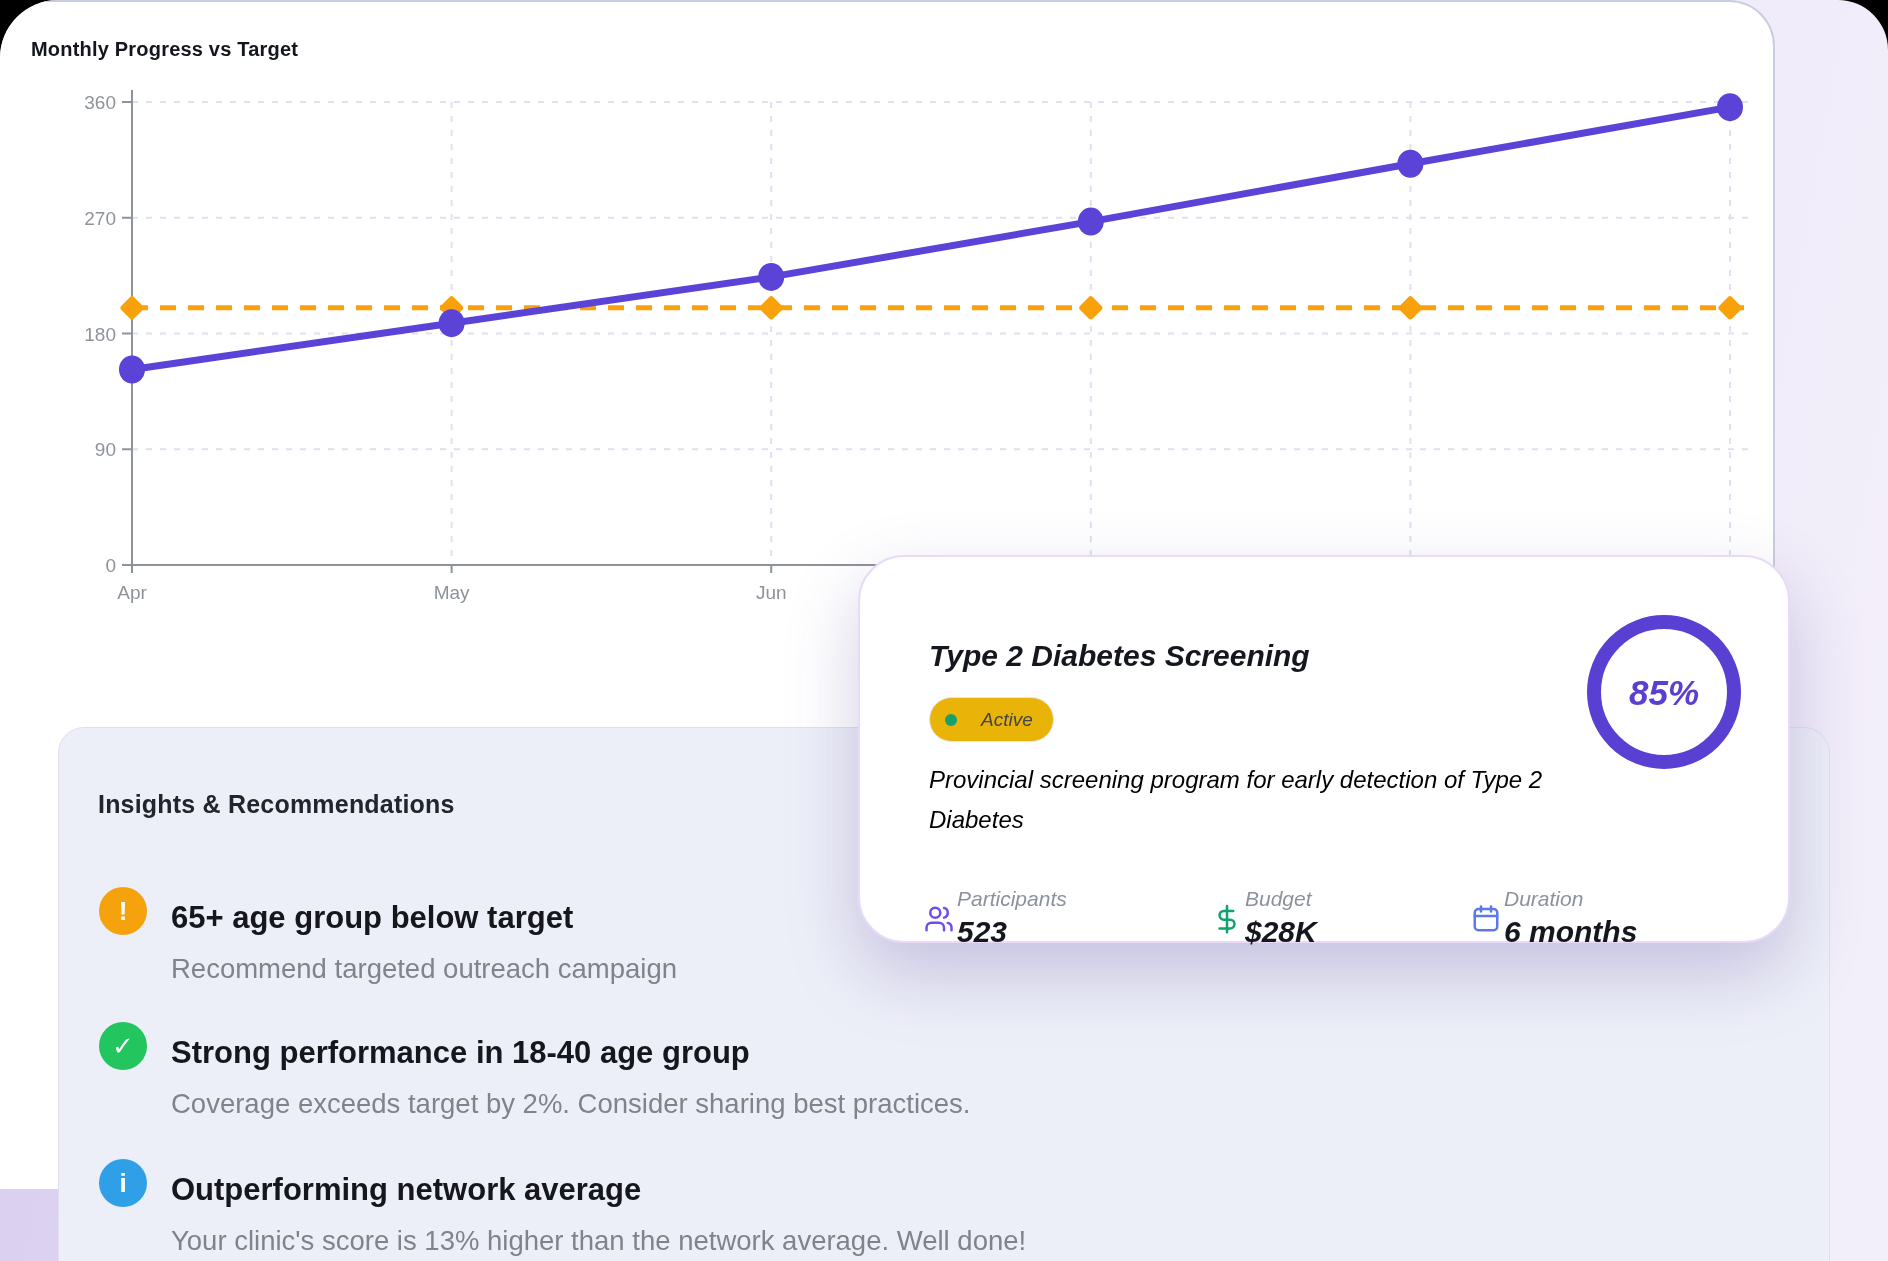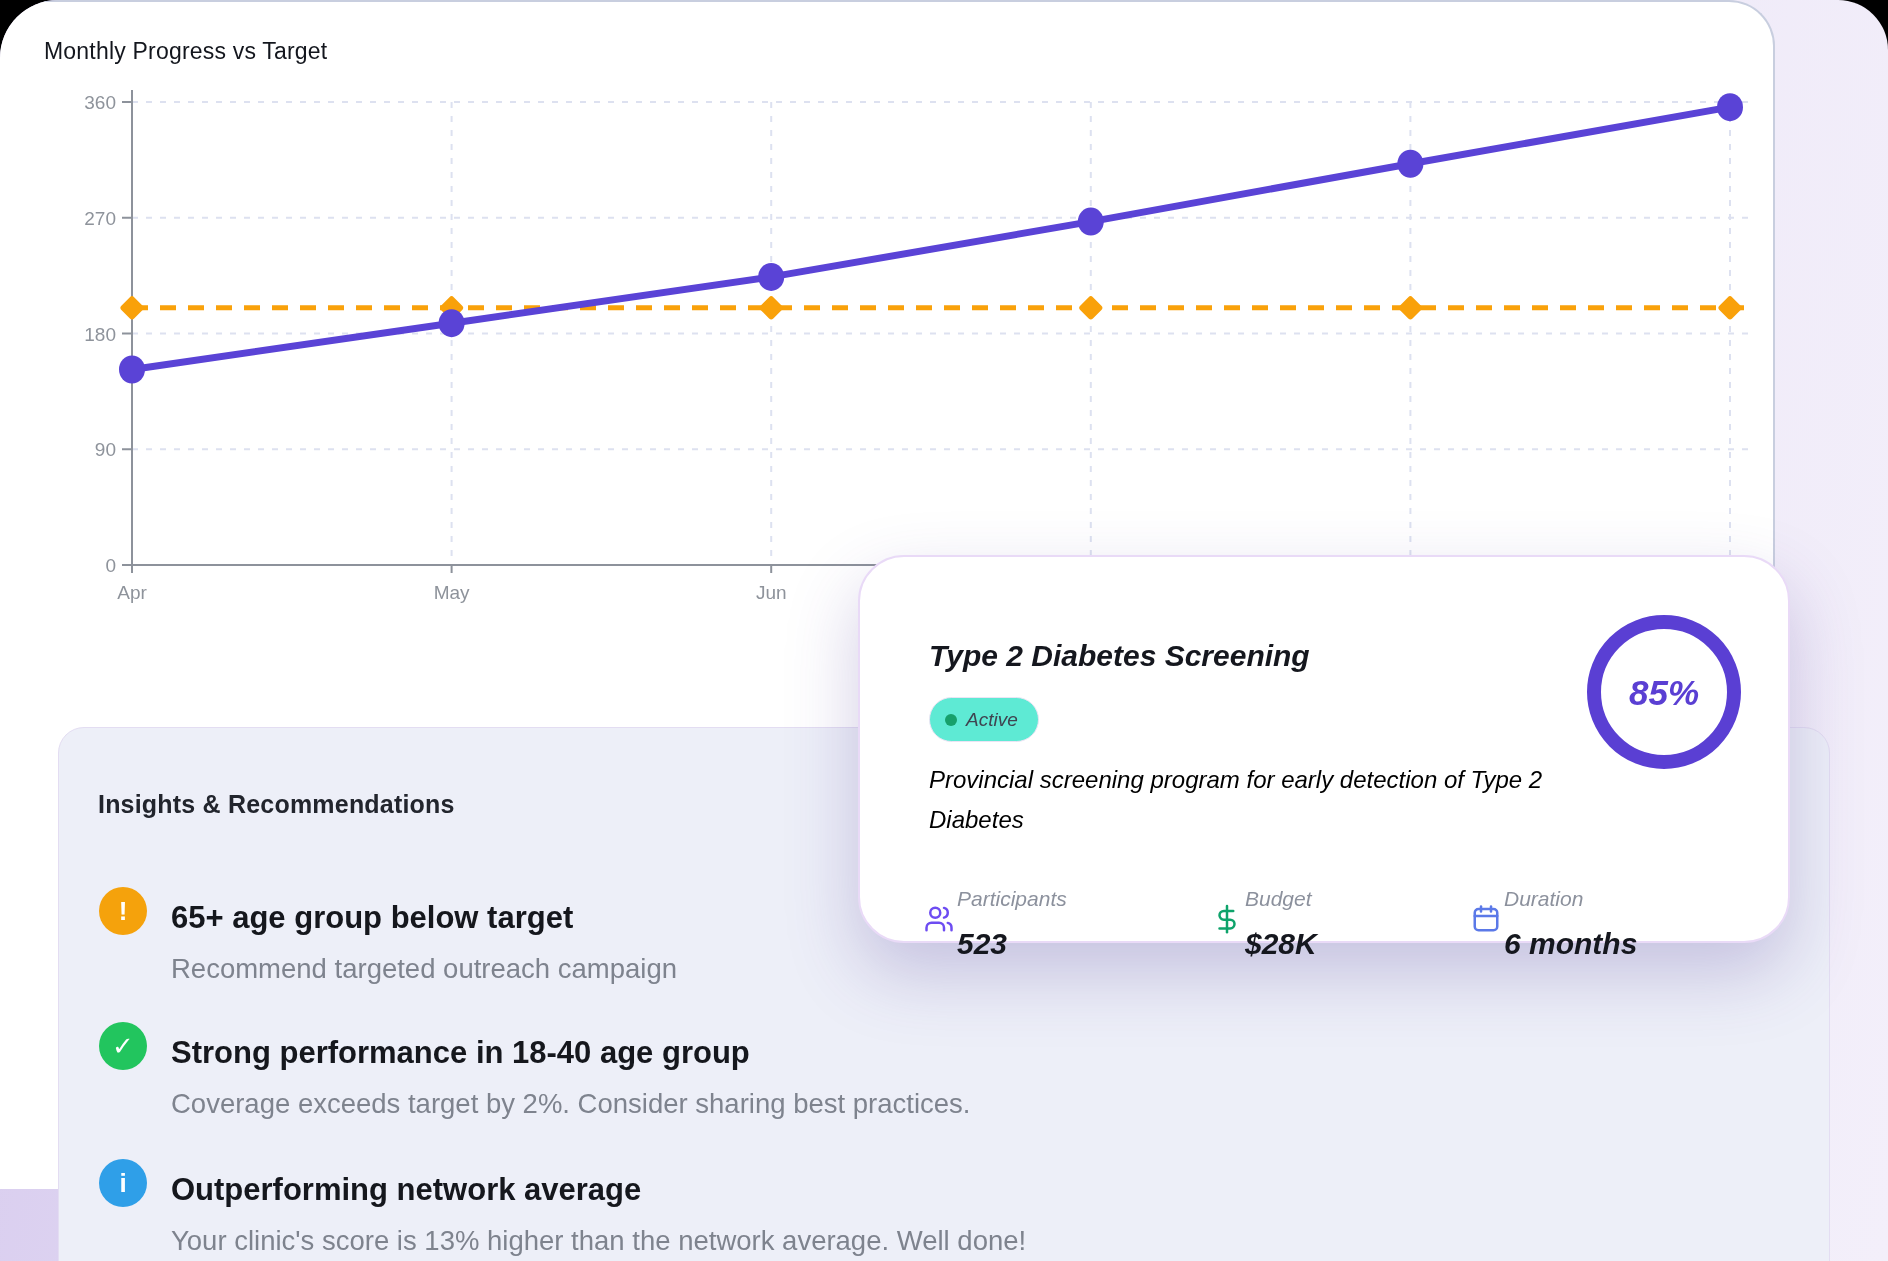--- a/index.html
+++ b/index.html
@@ -7,22 +7,22 @@
               font-family:"Liberation Sans","DejaVu Sans",sans-serif; }
 
   .viewport { position:relative; width:1888px; height:1261px; overflow:hidden;
               border-radius:58px 50px 0 0;
               background:linear-gradient(100deg,#d7cbee 0%,#e2d9f3 30%,#eee9f8 70%,#f3effa 100%); }
 
   
   .chart-card { position:absolute; left:0; top:72; width:1775px; height:1189px;
                 background:#fff; border:2px solid #c8cedf; border-left:none; border-bottom:none;
                 border-radius:0 46px 0 0; z-index:1; }
-  .chart-title { position:absolute; left:44px; top:36px; font-size:23px; color:#13161d;
-                 font-weight:400; letter-spacing:.2px; }
+  .chart-title { position:absolute; left:31px; top:36px; font-size:20px; color:#13161d;
+                 font-weight:700; letter-spacing:.2px; }
   .chart-svg { position:absolute; left:0; top:58px; }
   .grid  { stroke:#dde1f0; stroke-width:2; stroke-dasharray:6 8; fill:none; }
   .axis  { stroke:#8d929b; stroke-width:2; fill:none; }
   .ytick { font-size:19px; fill:#8e939b; text-anchor:end; }
   .xtick { font-size:19px; fill:#8e939b; text-anchor:middle; }
 
   
   .insights { position:absolute; left:58px; top:727px; width:1772px; height:600px;
               background:#edeff8; border:1px solid #e3ddf2; border-radius:26px; z-index:2; }
   .insights-heading { position:absolute; left:39px; top:62px; font-size:25px; font-weight:700;
@@ -32,30 +32,30 @@
                   color:#fff; font-size:26px; font-weight:700; }
   .insight-title { position:absolute; left:112px; font-size:31px; font-weight:700; color:#15171d; }
   .insight-desc  { position:absolute; left:112px; font-size:27.5px; color:#7e838e; }
 
   
   .program-card { position:absolute; left:858px; top:555px; width:932px; height:388px;
                   background:#fff; border:2px solid #e9daf7; border-radius:46px; z-index:3;
                   box-shadow:0 30px 70px rgba(80,60,150,.25);font-style:italic; }
   .program-title { position:absolute; left:69px; top:82px; font-size:30px; font-weight:700; color:#15171e; }
   .status-badge { position:absolute; left:69px; top:140px; height:45px; padding:0 20px 0 15px;
-                  background:#5eead4; border:1.5px solid #ebe4f4; border-radius:23px;
-                  display:inline-flex; align-items:center; gap:9px; }
+                  background:#eab308; border:1.5px solid #ebe4f4; border-radius:23px;
+                  display:inline-flex; align-items:center; gap:24px; }
   .status-dot { width:12px; height:12px; border-radius:50%; }
   .status-text { font-size:19px; color:#3f4450; font-weight:500; }
   .program-desc { position:absolute; left:69px; top:203px; width:620px; font-size:24px;
                   line-height:40px; color:#000000; }
   .stat { position:absolute; top:330px; display:flex; gap:3px; }
   .stat svg { margin-top:17px; }
   .stat-label { font-size:21px; color:#8c919d; }
-  .stat-value { font-size:30px; font-weight:650; color:#15171e; margin-top:16px; }
+  .stat-value { font-size:30px; font-weight:650; color:#15171e; margin-top:4px; }
   .ring-wrap { position:absolute; left:725px; top:56px; }
   .ring-text { font-size:35px; font-weight:700; text-anchor:middle; }
 </style>
 </head>
 <body>
 
 <div class="viewport">
 
   <section class="chart-card">
     <h1 class="chart-title">Monthly Progress vs Target</h1>

